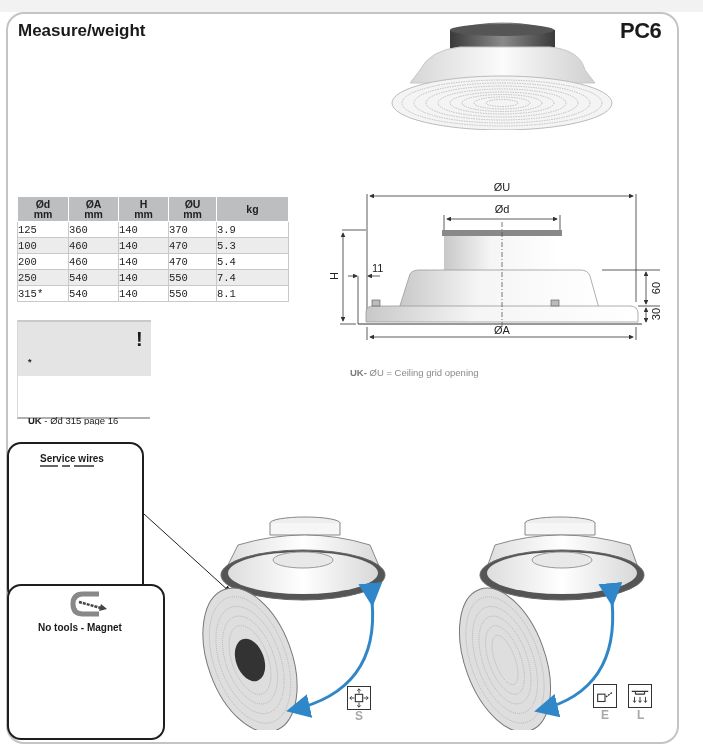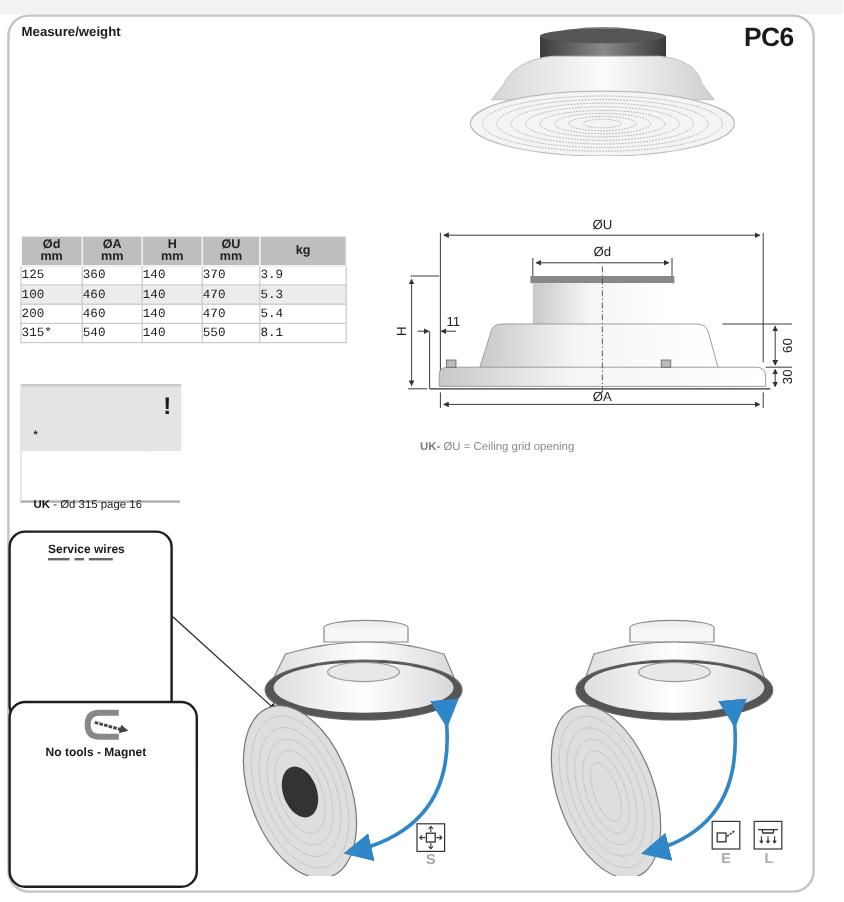--- a/index.html
+++ b/index.html
@@ -6,21 +6,21 @@
   html, body { width: 703px; height: 752px; background: #ffffff; overflow: hidden; }
   body { font-family: "Liberation Sans", sans-serif; color: #1a1a1a; position: relative; }
 
   .top-strip { position: absolute; left: 0; top: 0; width: 703px; height: 12px; background: #f2f2f2; }
 
   .page-frame {
     position: absolute; left: 6px; top: 12px; width: 673px; height: 732px;
     border: 2px solid #c4c4c4; border-radius: 18px; background: #fff;
   }
 
-  .section-title { position: absolute; left: 18px; top: 21px; font-size: 11px; font-weight: bold; text-align: center; }
+  .section-title { position: absolute; left: 18px; top: 21px; font-size: 17px; font-weight: bold; text-align: center; }
   .model-code { position: absolute; left: 620px; top: 18px; font-size: 22px; font-weight: bold; letter-spacing: -0.5px; }
 
   .product-photo { position: absolute; left: 390px; top: 15px; width: 225px; height: 115px; }
 
   
   .spec-table { position: absolute; left: 17px; top: 196px; border-collapse: collapse; font-size: 10.5px; }
   .spec-table th {
     background: #bdbec0; font-weight: bold; line-height: 10px; padding: 2px 0;
     border: 1.5px solid #ffffff; text-align: center; color: #222;
   }
@@ -128,20 +128,27 @@
       <td>140</td>
       <td>470</td>
       <td>5.3</td>
     </tr>
     <tr>
       <td>200</td>
       <td>460</td>
       <td>140</td>
       <td>470</td>
       <td>5.4</td>
+    </tr>
+    <tr class="alt">
+      <td>250</td>
+      <td>540</td>
+      <td>140</td>
+      <td>550</td>
+      <td>7.4</td>
     </tr>
     <tr>
       <td>315*</td>
       <td>540</td>
       <td>140</td>
       <td>550</td>
       <td>8.1</td>
     </tr>
   </tbody>
 </table>

